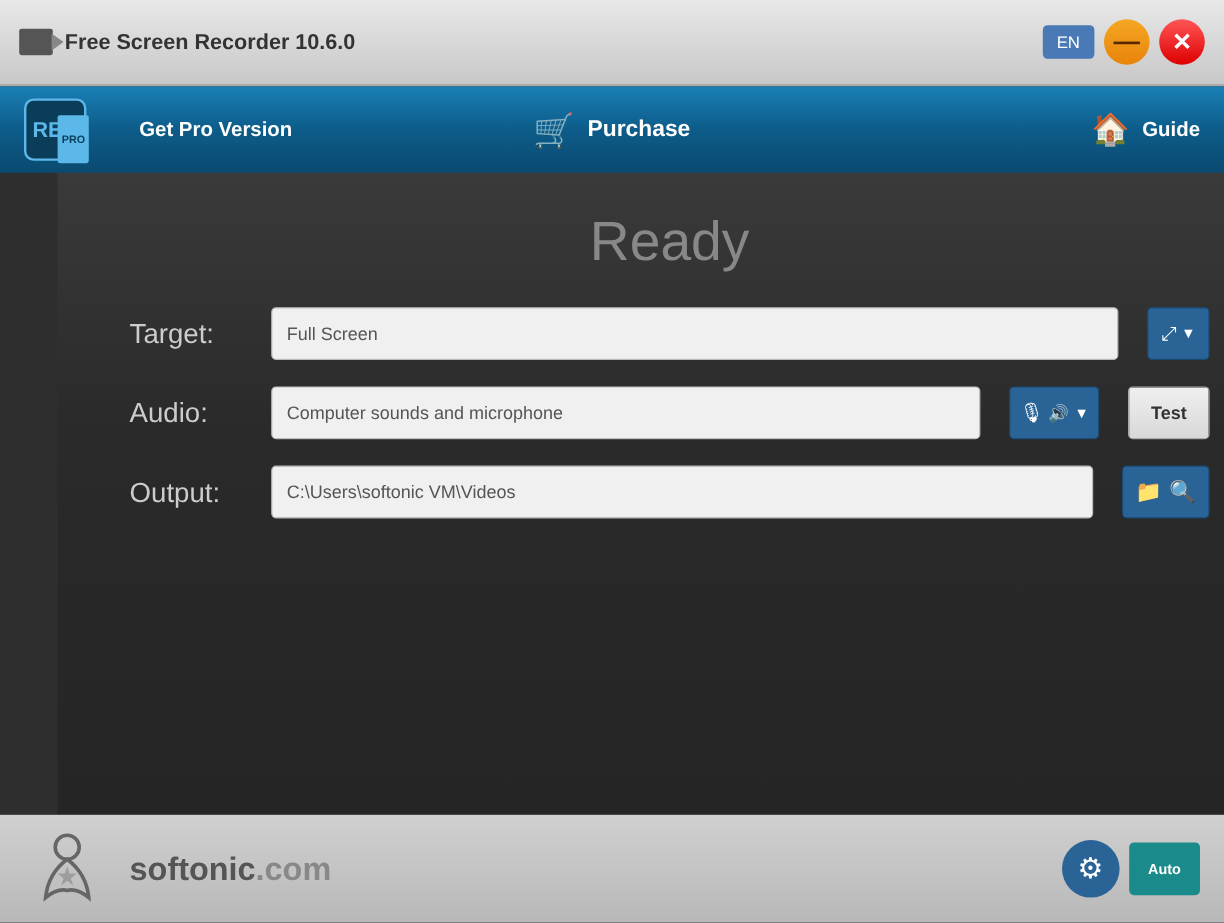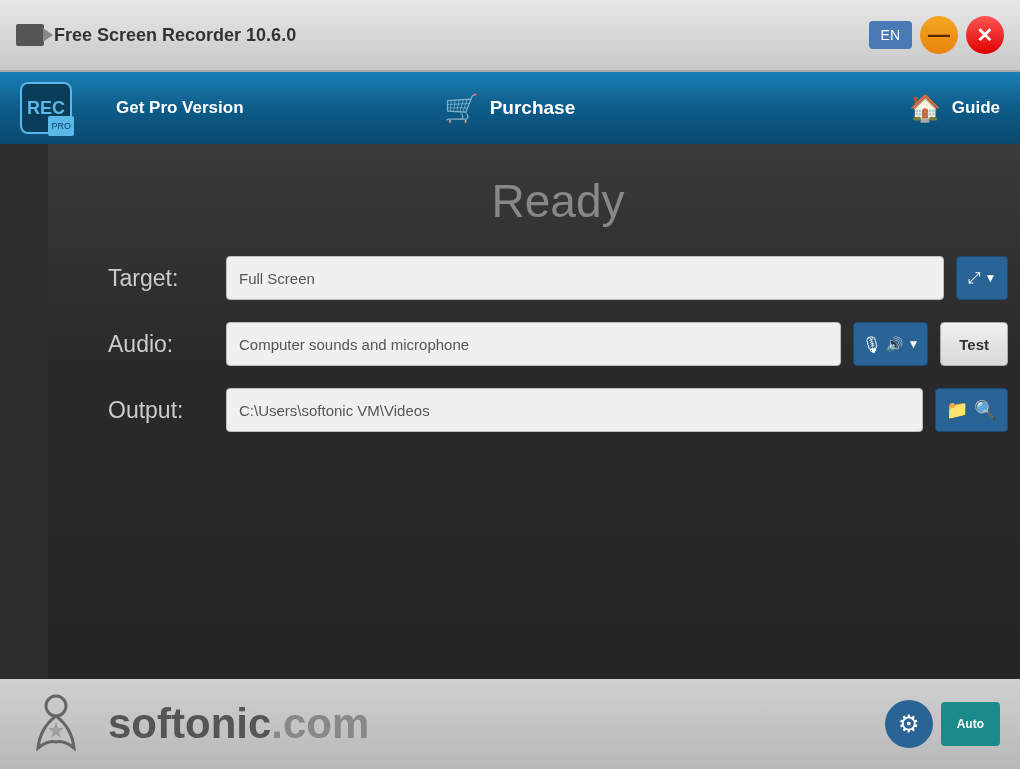--- a/index.html
+++ b/index.html
@@ -119,22 +119,22 @@
       font-weight: bold;
       position: relative;
     }
     .pro-badge {
       position: absolute;
       bottom: -4px;
       right: -4px;
       background: #5bb8e8;
       color: #0a3d5a;
       font-size: 9px;
-      font-weight: normal;
-      padding: 5px 3px;
+      font-weight: bold;
+      padding: 15px 3px;
       border-radius: 2px;
     }
     .toolbar-get-pro {
       color: white;
       font-size: 17px;
       font-weight: bold;
       margin-left: 44px;
     }
     .toolbar-center {
       display: flex;
@@ -194,21 +194,21 @@
       color: #ccc;
       font-size: 23px;
       width: 100px;
       text-align: left;
       margin-right: 18px;
     }
     .field-control {
       flex: 1;
       display: flex;
       align-items: flex-end;
-      gap: 12px;
+      gap: 24px;
     }
     .field-input {
       flex: 1;
       height: 44px;
       background: #f0f0f0;
       border: 1px solid #bbb;
       border-radius: 4px;
       padding: 0 12px;
       font-size: 15px;
       color: #555;
@@ -272,21 +272,21 @@
       align-items: center;
       gap: 16px;
       flex: 1;
     }
     .softonic-logo-icon {
       width: 72px;
       height: 72px;
       position: relative;
     }
     .softonic-text {
-      font-size: 42px;
+      font-size: 27px;
       color: #555;
       font-weight: bold;
     }
     .softonic-com {
       color: #888;
     }
     .footer-right {
       display: flex;
       align-items: center;
       gap: 8px;

